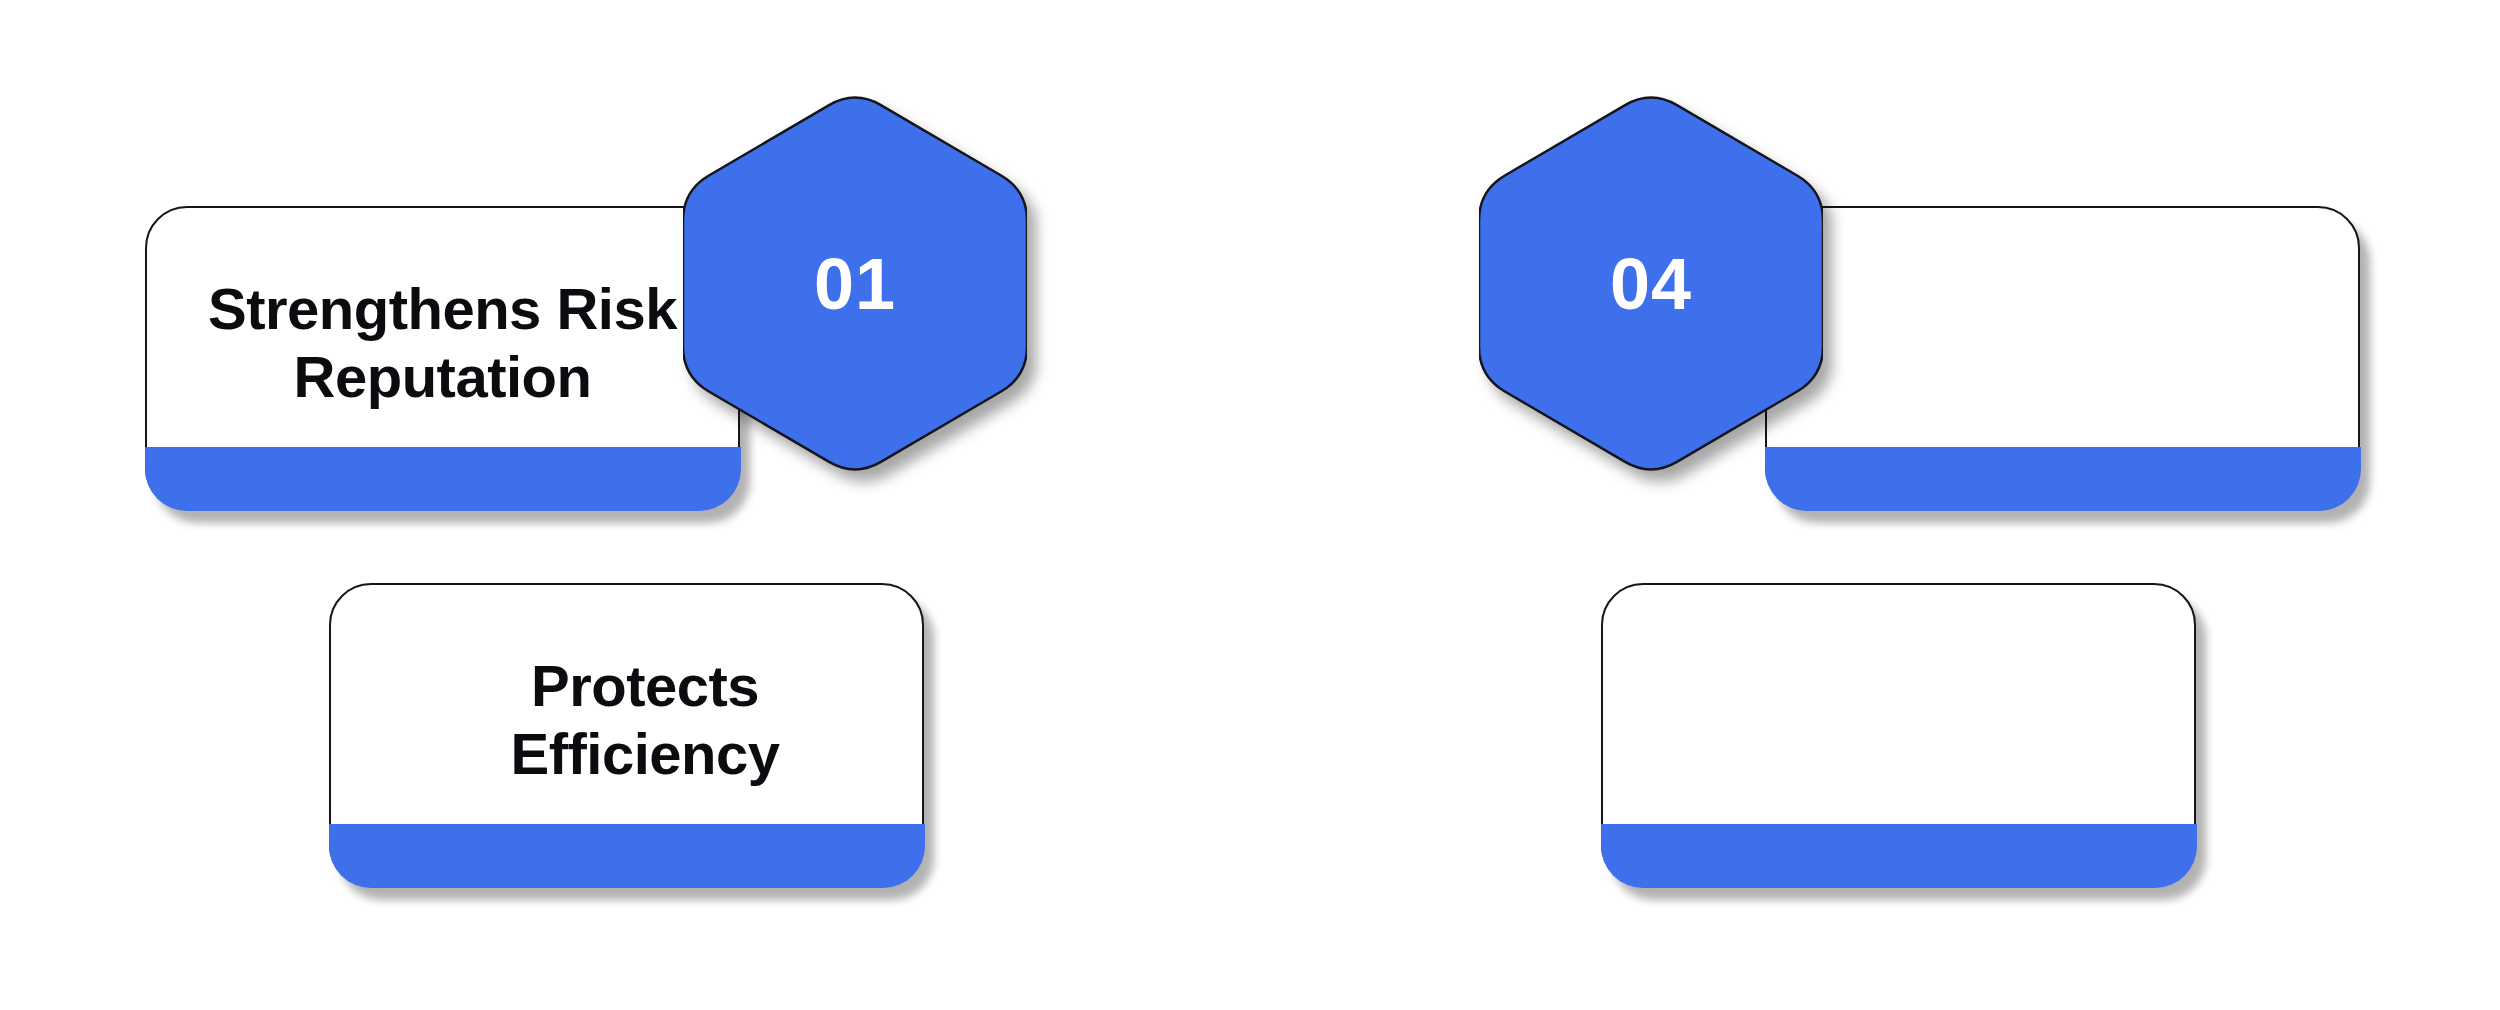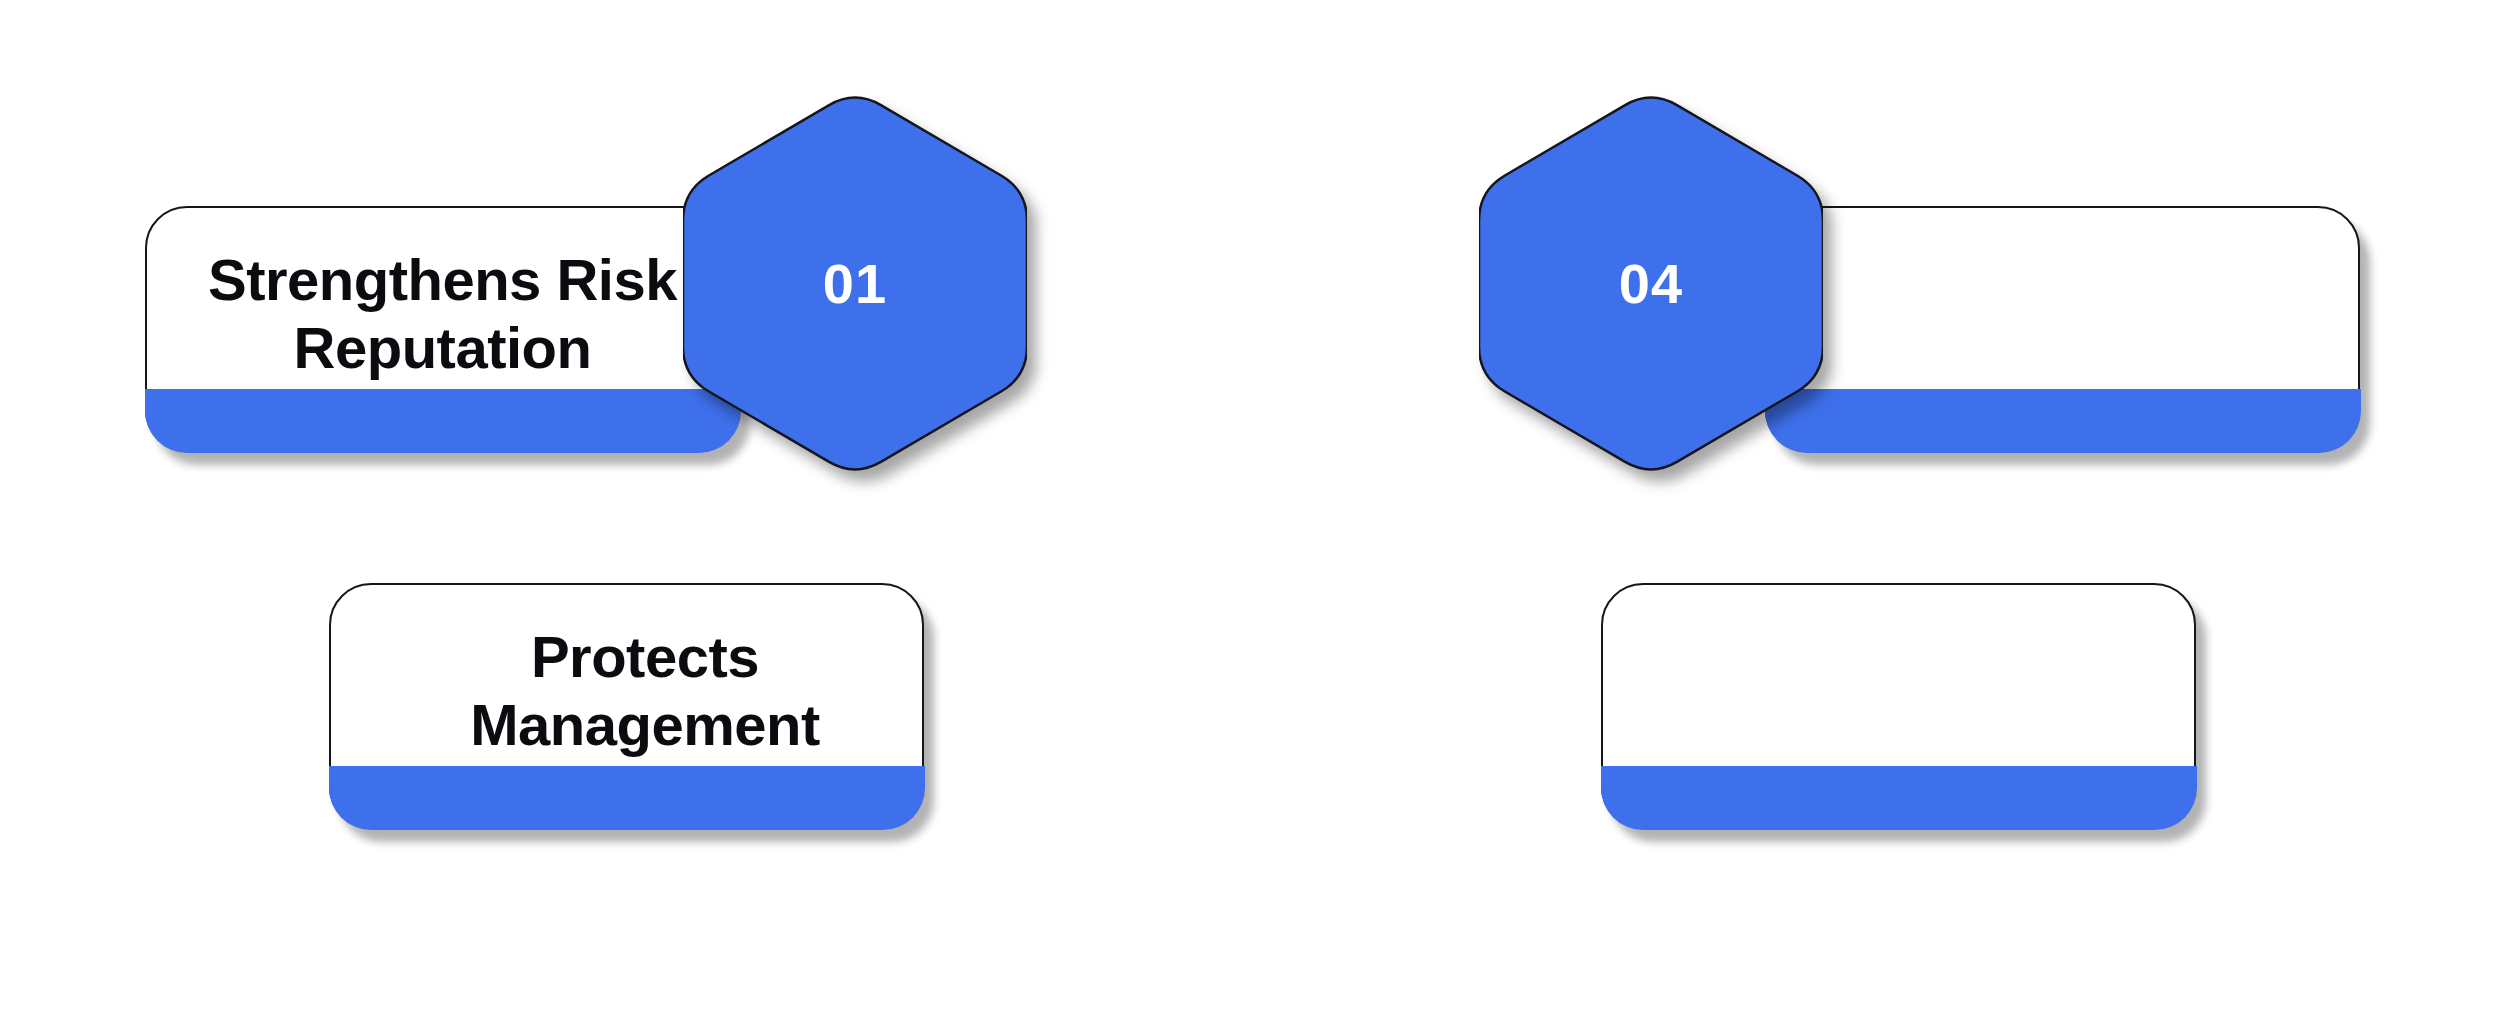--- a/index.html
+++ b/index.html
@@ -14,21 +14,21 @@
   html,body{background:var(--canvas-bg);}
   body{font-family:"Liberation Sans","DejaVu Sans",sans-serif;}
   .canvas{
     position:relative;
     width:2500px;height:1010px;
     background:var(--canvas-bg);
     overflow:hidden;
   }
   .card{
     position:absolute;
-    width:595px;height:246px;
+    width:595px;height:304px;
     background:var(--card-bg);
     border:2.5px solid var(--outline);
     border-radius:42px;
     box-shadow:10px 13px 9px rgba(0,0,0,0.30);
     display:flex;
     align-items:center;
     justify-content:center;
     padding-bottom:30px;
   }
   .card-label{
@@ -54,21 +54,21 @@
   }
   .hex-wrap svg{
     position:absolute;inset:0;
     width:100%;height:100%;
     color:var(--accent-blue);
   }
   .hex-number{
     position:absolute;inset:0;
     display:flex;align-items:center;justify-content:center;
     color:var(--number-text);
-    font-size:56px;
+    font-size:72px;
     font-weight:bold;
     letter-spacing:1px;
   }
   
   .card-1{left:145px;top:206px;}
   .card-2{left:329px;top:583px;padding-left:37px;}
   .card-3{left:1601px;top:583px;}
   .card-4{left:1765px;top:206px;}
   .hex-1{left:683px;top:90px;}
   .hex-2{left:881px;top:464px;}
@@ -84,21 +84,21 @@
     <div class="card-label">
       <div>Strengthens Risk</div>
       <div>Reputation</div>
     </div>
     <div class="card-footer"></div>
   </div>
 
   <div class="card card-2">
     <div class="card-label">
       <div>Protects</div>
-      <div>Management</div>
+      <div>Efficiency</div>
     </div>
     <div class="card-footer"></div>
   </div>
 
   <div class="card card-3">
     <div class="card-footer"></div>
   </div>
 
   <div class="card card-4">
     <div class="card-footer"></div>

